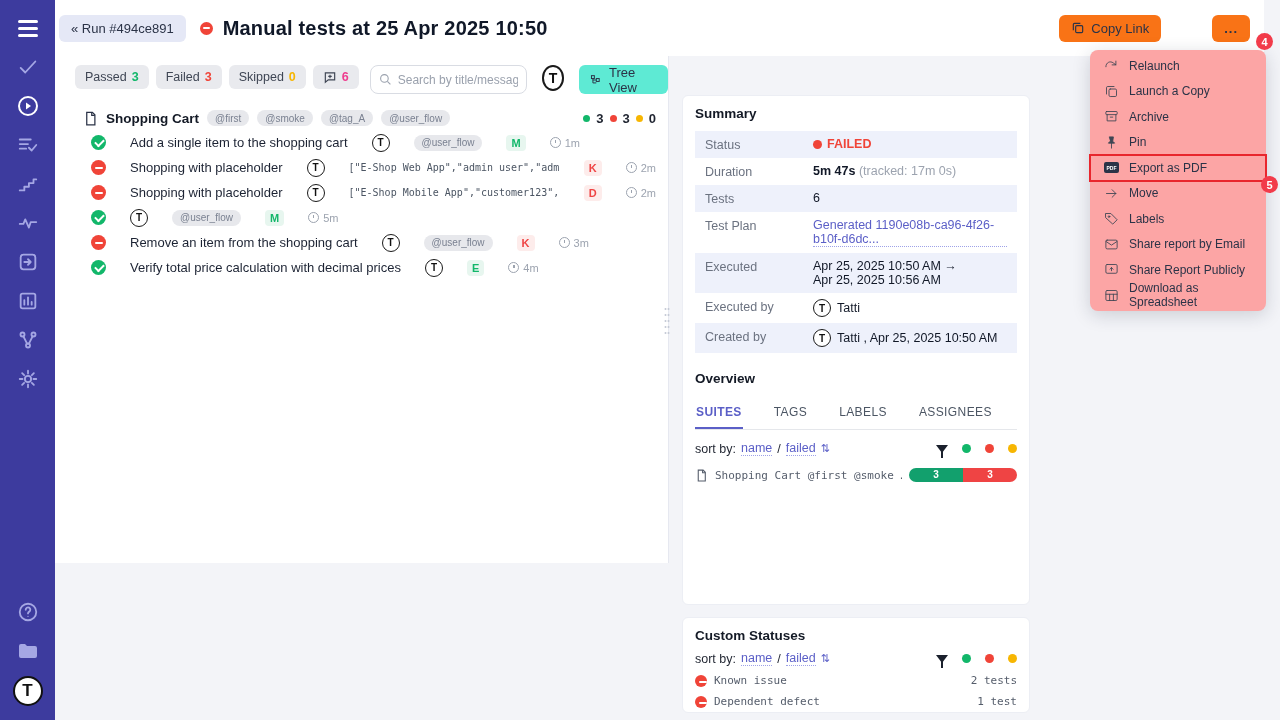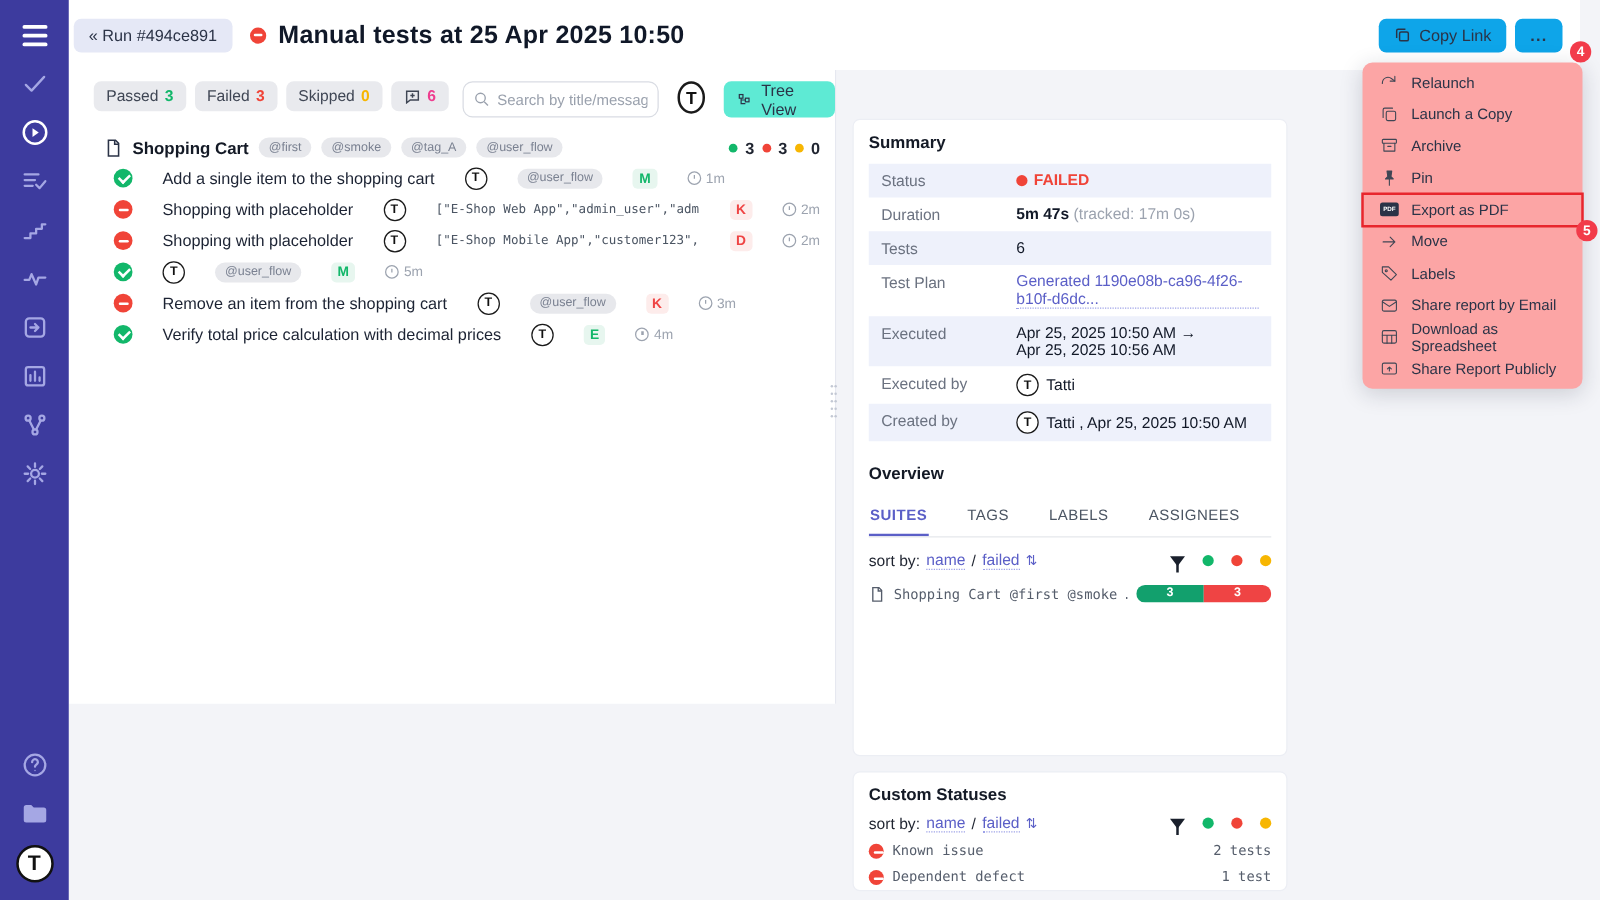--- a/index.html
+++ b/index.html
@@ -23,22 +23,22 @@
 
   
   .headerbar { position:absolute; left:39px; top:0; width:1225px; height:56px; background:#fff;
                display:flex; align-items:center; padding:0 14px 0 20px; }
   .back-chip { background:#e5e8f6; color:#2b3347; border-radius:6px; font-size:13px;
                padding:6px 12px; cursor:pointer; white-space:nowrap; }
   .status-dot { width:13px; height:13px; border-radius:50%; background:#f04438; margin:0 10px 0 14px; position:relative; }
   .status-dot::after { content:""; position:absolute; left:3px; top:5.5px; width:7px; height:2px; background:#fff; border-radius:1px; }
   .page-title { font-size:20px; font-weight:bold; color:#101828; letter-spacing:.2px; }
   .header-right { margin-left:auto; display:flex; align-items:center; gap:7px; }
-  .hbtn { background:#0ea5e9; color:#2b3347; border:none; border-radius:6px; font-size:13px;
-          padding:6px 12px; display:flex; align-items:center; gap:6px; cursor:pointer; font-family:inherit; }
+  .hbtn { background:#f97316; color:#2b3347; border:none; border-radius:6px; font-size:13px;
+          padding:6px 12px; display:flex; align-items:center; gap:6px; cursor:pointer; font-family:inherit;margin-left:44px; }
   .more-btn { position:relative; padding:6px 12px; font-weight:bold; letter-spacing:1px; }
   .num-badge { position:absolute; width:17px; height:17px; border-radius:50%; background:#f23b4a; color:#fff;
                font-size:11px; font-weight:bold; display:flex; align-items:center; justify-content:center; z-index:40; }
   .badge-4 { left:1256px; top:33px; }
   .badge-5 { left:1261px; top:176px; }
 
   
   .left-panel { position:absolute; left:55px; top:56px; width:614px; height:507px; background:#fff;
                 border-right:1px solid #e6e8f0; }
   .drag-handle { position:absolute; left:663px; top:306px; z-index:6; }
@@ -534,28 +534,28 @@
     </div>
     <div class="menu-item">
       <svg width="15" height="15" viewBox="0 0 24 24">
           <rect x="3" y="5" width="18" height="14" rx="2"></rect>
           <path d="M3 7l9 6 9-6"></path>
         </svg>
       <span>Share report by Email</span>
     </div>
     <div class="menu-item">
       <svg width="15" height="15" viewBox="0 0 24 24">
+          <rect x="3" y="4" width="18" height="14" rx="2"></rect>
+          <path d="M12 14v-5M9.5 11.5L12 9l2.5 2.5"></path>
+        </svg>
+      <span>Share Report Publicly</span>
+    </div>
+    <div class="menu-item">
+      <svg width="15" height="15" viewBox="0 0 24 24">
           <rect x="3" y="4" width="18" height="16" rx="2"></rect>
           <path d="M3 10h18M9 10v10M15 10v10"></path>
         </svg>
       <span>Download as Spreadsheet</span>
     </div>
-    <div class="menu-item">
-      <svg width="15" height="15" viewBox="0 0 24 24">
-          <rect x="3" y="4" width="18" height="14" rx="2"></rect>
-          <path d="M12 14v-5M9.5 11.5L12 9l2.5 2.5"></path>
-        </svg>
-      <span>Share Report Publicly</span>
-    </div>
   </div>
   <div class="num-badge badge-5">5</div>
 
 </div>
 
 </body></html>

